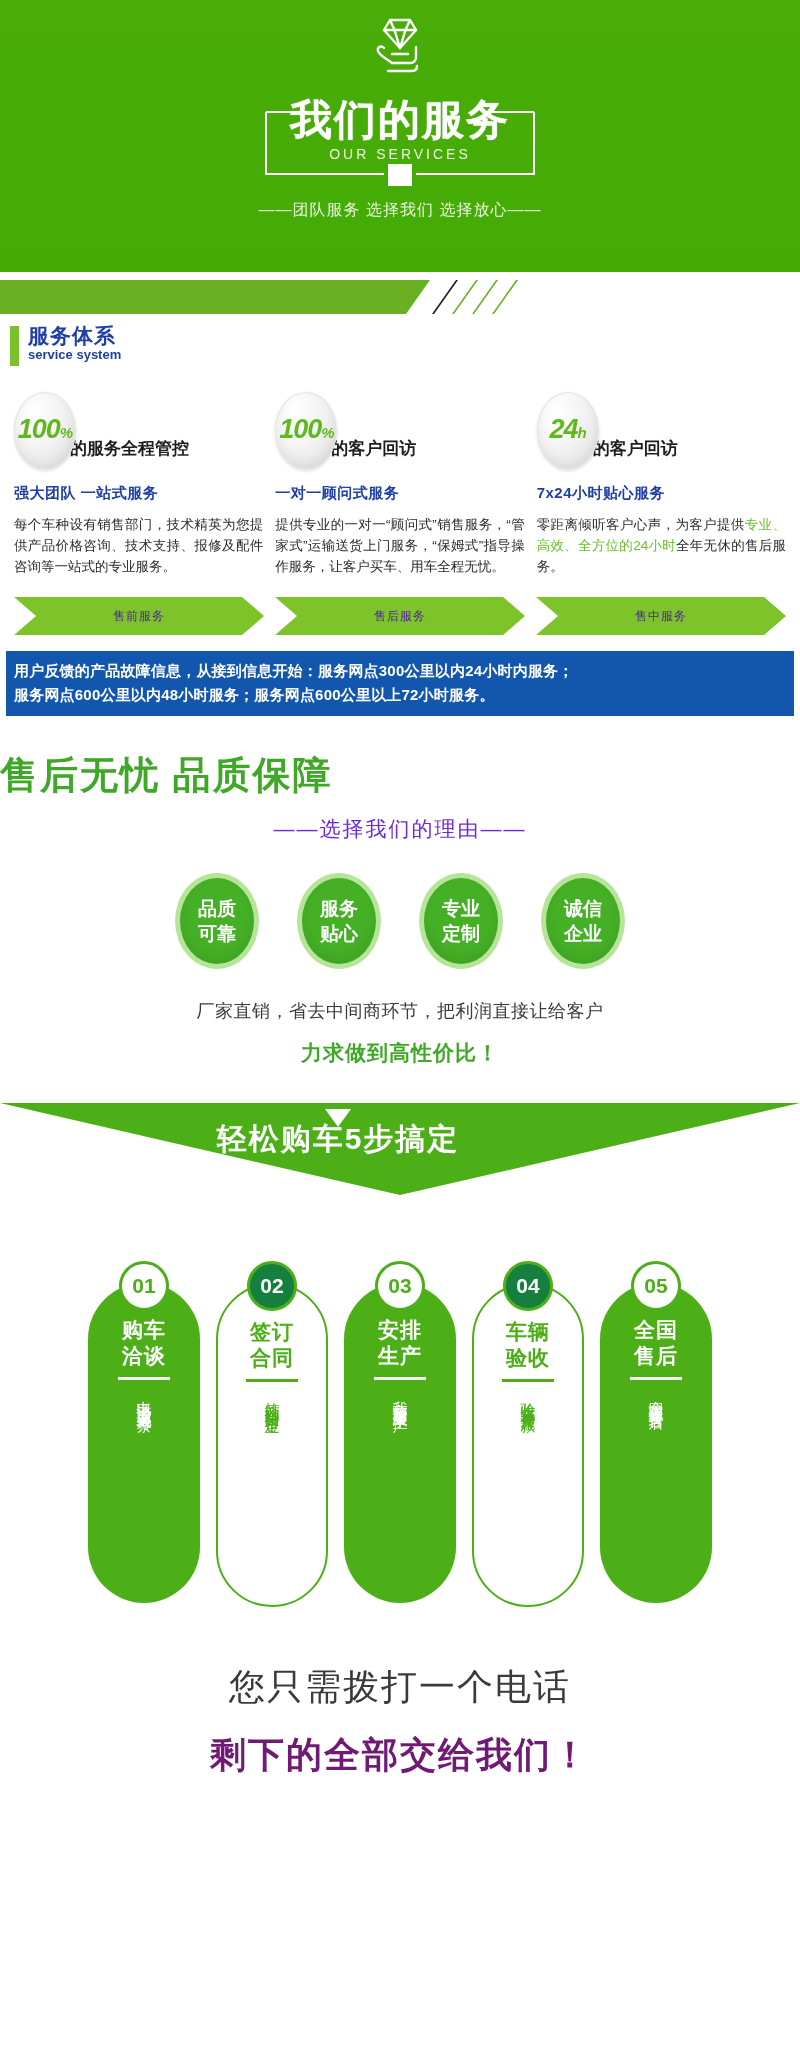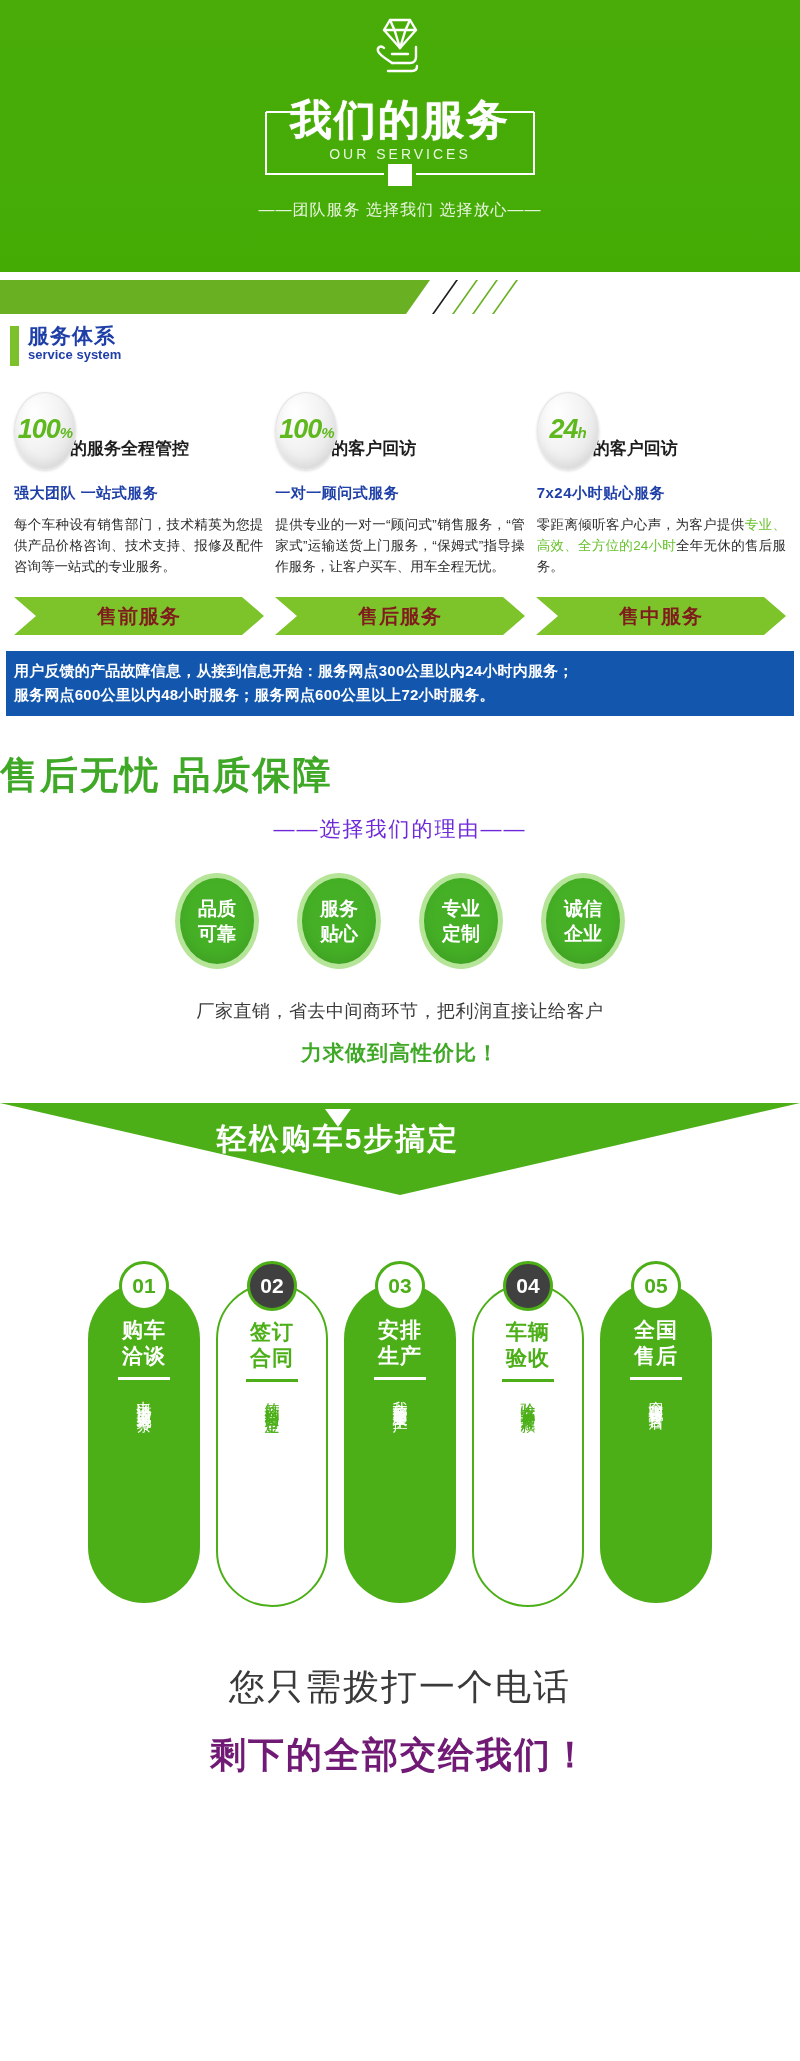--- a/index.html
+++ b/index.html
@@ -111,21 +111,21 @@
   .hl-green { color: #67c12b; }
 
   
   .chevrons { display:flex; margin-top: 20px; padding: 0 14px; gap: 11px; }
   .chev {
     position: relative; flex: 1; height: 38px;
     background: #7dc42a;
     clip-path: polygon(0 0, calc(100% - 22px) 0, 100% 50%, calc(100% - 22px) 100%, 0 100%, 22px 50%);
     display:flex; align-items:center; justify-content:center;
   }
-  .chev span { color:#7f1d1d; font-size:20px; font-weight:bold; letter-spacing:1px; }
+  .chev span { color:#4c1d95; font-size:12px; font-weight:normal; letter-spacing:1px; }
 
   
   .blue-banner {
     margin-top: 16px; margin-left: 6px; margin-right: 6px;
     background: #1256ae; color:#fff;
     padding: 8px 8px 9px 8px;
     font-size: 15px; font-weight: bold; line-height: 24px;
     letter-spacing: .2px;
   }
 
@@ -196,21 +196,21 @@
   .step-rule { width: 52px; height: 3px; margin: 8px 0 9px 0; }
   .step-desc {
     writing-mode: vertical-rl;
     text-orientation: upright;
     font-size: 15px; line-height: 24px; letter-spacing: 2px;
     height: 196px;
   }
   .step.solid .step-num { background:#fff; color:#4caf18; border: 3px solid #4caf18; text-align: center; }
   .step.solid .step-body { background:#4caf18; color:#fff; }
   .step.solid .step-rule { background:#fff; }
-  .step.outline .step-num { background:#404040; color:#fff; border: 3px solid #4caf18; }
+  .step.outline .step-num { background:#15803d; color:#fff; border: 3px solid #4caf18; }
   .step.outline .step-body { background:#fff; color:#4caf18; border: 2px solid #4caf18; }
   .step.outline .step-rule { background:#4caf18; }
 
   
   .footer { margin-top: 56px; text-align:center; }
   .footer-1 { color:#3a3a3a; font-size: 36px; letter-spacing: 2px; }
   .footer-2 { margin-top: 19px; color:#701a75; font-size: 36px; font-weight:bold; letter-spacing: 2px; }
 </style>
 </head>
 <body>

